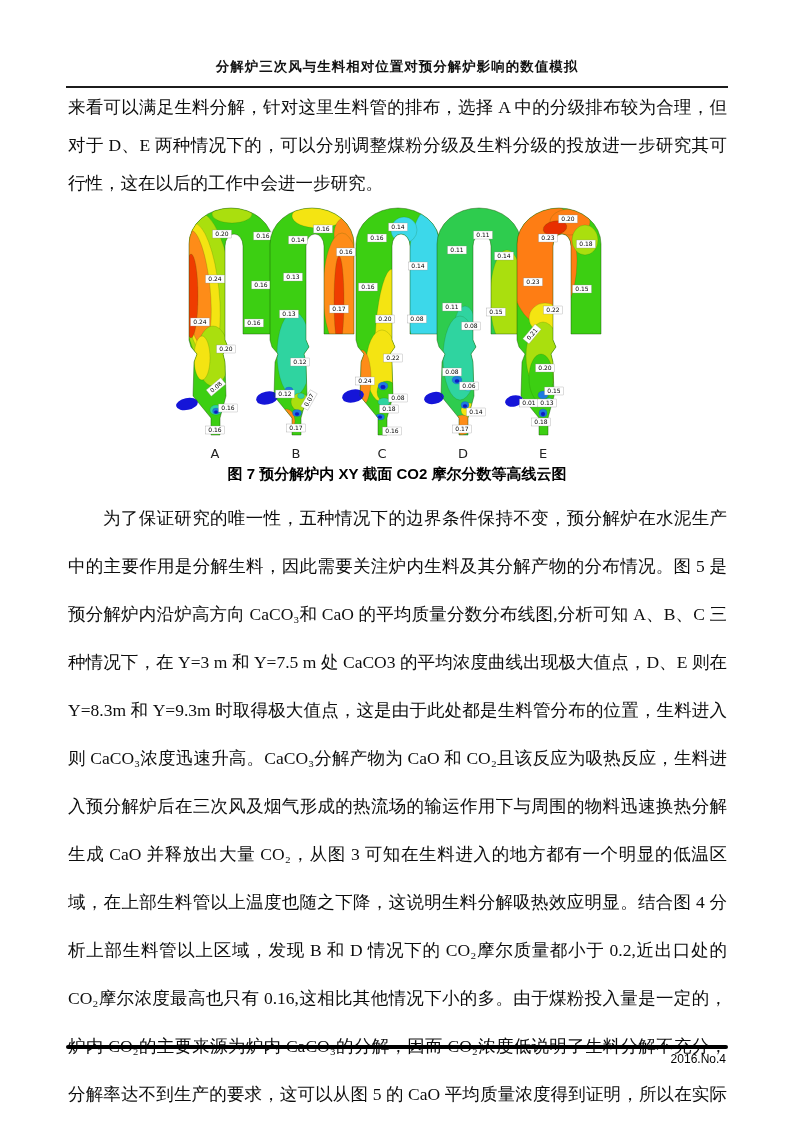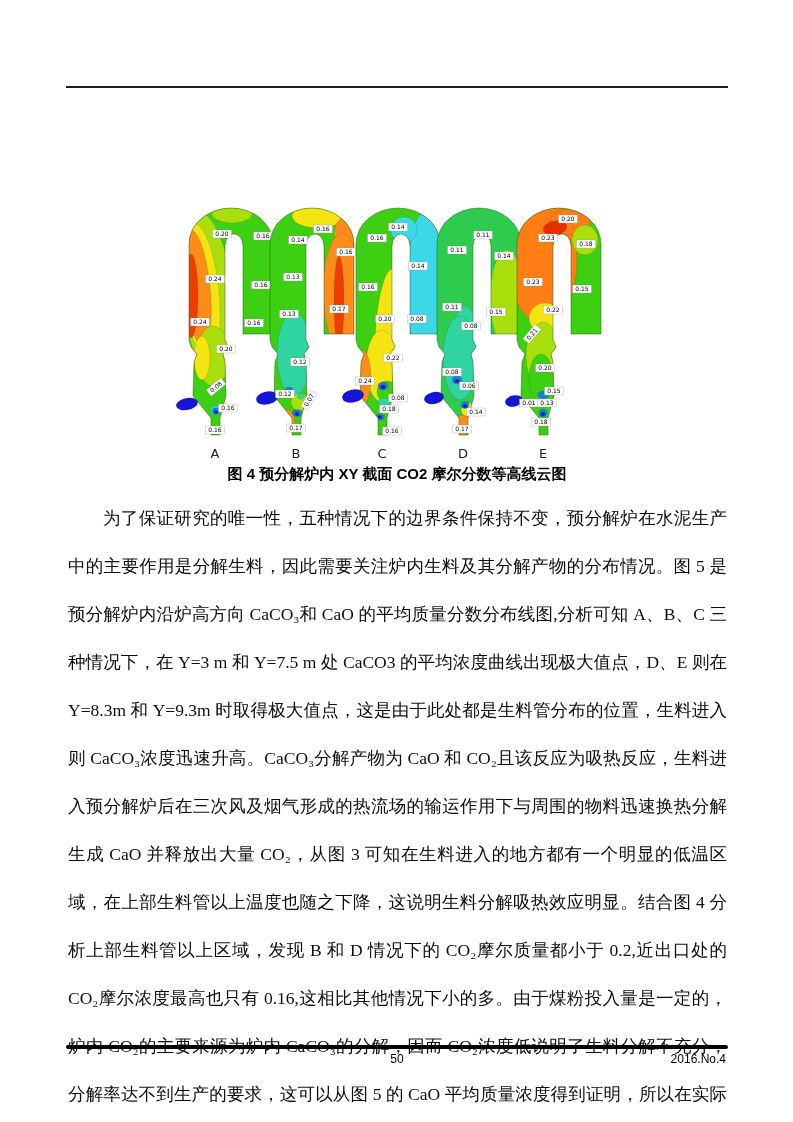--- a/index.html
+++ b/index.html
@@ -43,22 +43,24 @@
   .footer-issue{
     position:absolute; top:1052px; right:67px;
     font-family:"Liberation Sans","DejaVu Sans",sans-serif; font-size:12px; color:#000;
   }
 </style>
 </head>
 <body>
 
 <div class="page">
 
+  <div class="header-title">分解炉三次风与生料相对位置对预分解炉影响的数值模拟</div>
   <div class="header-rule"></div>
 
+  <div class="para para1">来看可以满足生料分解，针对这里生料管的排布，选择 A 中的分级排布较为合理，但对于 D、E 两种情况下的，可以分别调整煤粉分级及生料分级的投放进一步研究其可行性，这在以后的工作中会进一步研究。</div>
 
   <div class="figure-area" id="figure-panels">
       <svg width="104" height="258" viewBox="-12 0 104 258" style="left: 175px;">
         <defs>
           <clipPath id="clip0">
             <path d="M 2,38 A 42,36 0 0 1 86,38 L 86,128 L 56,128 L 56,40 A 9,12 0 0 0 38,40 L 38,134 L 41,141 L 36,148 L 38,156 L 39,190 L 33,212 L 33,229 L 24,229 L 24,212 L 6,190 L 7,156 L 10,148 L 4,141 L 2,134 Z"></path>
           </clipPath>
         </defs>
         <path d="M 2,38 A 42,36 0 0 1 86,38 L 86,128 L 56,128 L 56,40 A 9,12 0 0 0 38,40 L 38,134 L 41,141 L 36,148 L 38,156 L 39,190 L 33,212 L 33,229 L 24,229 L 24,212 L 6,190 L 7,156 L 10,148 L 4,141 L 2,134 Z" fill="#3ccf12" stroke="none"></path>
         <g clip-path="url(#clip0)">
@@ -379,21 +381,20 @@
           <text x="0" y="2.2" text-anchor="middle" font-size="6" font-family="&quot;DejaVu Sans&quot;,sans-serif" fill="#000">0.13</text>
         </g>
         <g transform="translate(26,216) rotate(0)">
           <rect x="-9.5" y="-4" width="19" height="8" fill="#ffffff" stroke="#8a8a8a" stroke-width="0.3"></rect>
           <text x="0" y="2.2" text-anchor="middle" font-size="6" font-family="&quot;DejaVu Sans&quot;,sans-serif" fill="#000">0.18</text>
         </g>
         <text x="28" y="252" text-anchor="middle" font-size="13" font-family="&quot;DejaVu Sans&quot;,sans-serif" fill="#222">E</text>
       </svg>
     </div>
 
-  <div class="fig-caption">图 4 预分解炉内 XY 截面 CO2 摩尔分数等高线云图</div>
+  <div class="fig-caption">图 7 预分解炉内 XY 截面 CO2 摩尔分数等高线云图</div>
 
   <div class="para para2">为了保证研究的唯一性，五种情况下的边界条件保持不变，预分解炉在水泥生产中的主要作用是分解生料，因此需要关注炉内生料及其分解产物的分布情况。图 5 是预分解炉内沿炉高方向 CaCO₃和 CaO 的平均质量分数分布线图,分析可知 A、B、C 三种情况下，在 Y=3 m 和 Y=7.5 m 处 CaCO3 的平均浓度曲线出现极大值点，D、E 则在 Y=8.3m 和 Y=9.3m 时取得极大值点，这是由于此处都是生料管分布的位置，生料进入则 CaCO₃浓度迅速升高。CaCO₃分解产物为 CaO 和 CO₂且该反应为吸热反应，生料进入预分解炉后在三次风及烟气形成的热流场的输运作用下与周围的物料迅速换热分解生成 CaO 并释放出大量 CO₂，从图 3 可知在生料进入的地方都有一个明显的低温区域，在上部生料管以上温度也随之下降，这说明生料分解吸热效应明显。结合图 4 分析上部生料管以上区域，发现 B 和 D 情况下的 CO₂摩尔质量都小于 0.2,近出口处的 CO₂摩尔浓度最高也只有 0.16,这相比其他情况下小的多。由于煤粉投入量是一定的，炉内 CO₂的主要来源为炉内 CaCO₃的分解，因而 CO₂浓度低说明了生料分解不充分，分解率达不到生产的要求，这可以从图 5 的 CaO 平均质量浓度得到证明，所以在实际生产中不推荐 B、D 这两种方案。根据炉出口处的 CaCO₃和 CaO 质量浓度分布计算了 A、C、D 三种情况下的生料分解率，只有 A</div>
 
   <div class="footer-rule"></div>
-  <div class="footer-page">50</div>
   <div class="footer-issue">2016.No.4</div>
 
 </div>
 
 </body></html>

